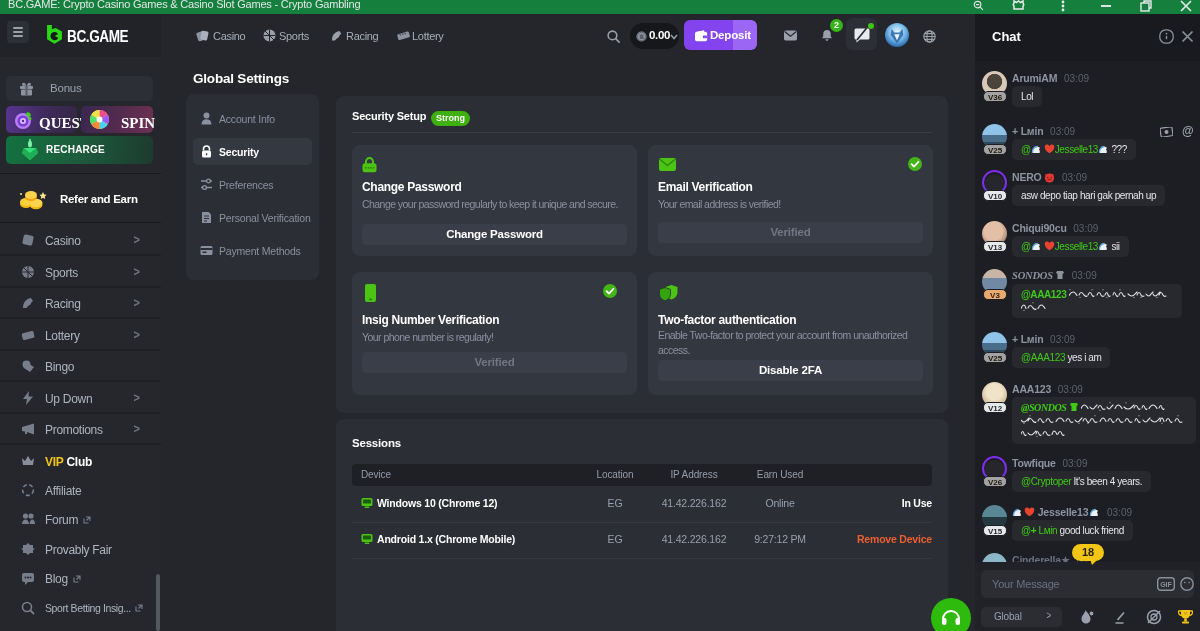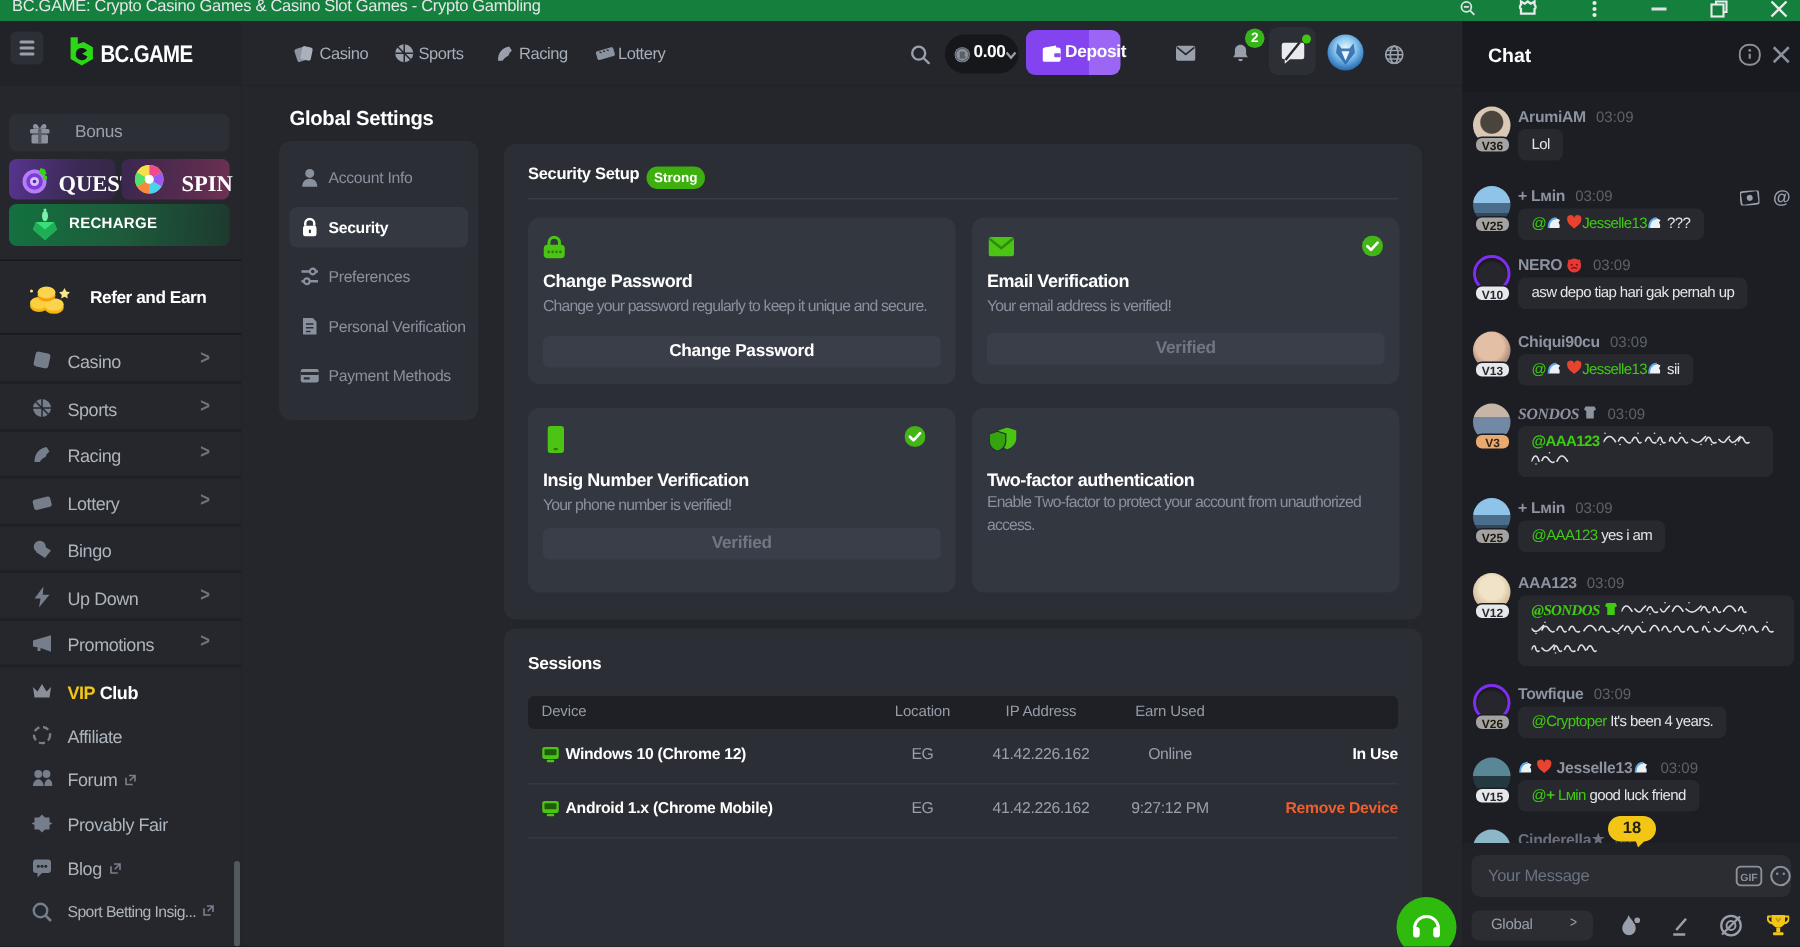--- a/index.html
+++ b/index.html
@@ -13,21 +13,21 @@
 
 #header { position:absolute; left:0; top:14px; width:1200px; height:43px; background:#24262b; }
 #header-left { position:absolute; left:0; top:0; width:161px; height:43px; background:#212329; }
 #hamb { position:absolute; left:7px; top:7px; width:22px; height:22px; background:#2c2f36; border-radius:4px; }
 #hamb .l { position:absolute; left:6px; width:10px; height:2px; background:#9aa0a9; border-radius:1px; }
 #logo-txt { position:absolute; left:67px; top:14px; font-size:16px; font-weight:bold; color:#fff; letter-spacing:-0.5px; transform:scaleX(0.85); transform-origin:0 50%; }
 .nav-item { position:absolute; top:16px; height:14px; font-size:11px; color:#a7aeb9; letter-spacing:-0.3px; white-space:nowrap; }
 .nav-ic { position:absolute; top:15px; }
 #balance { position:absolute; left:630px; top:9px; width:49px; height:26px; background:#16171b; border-radius:13px; }
 #balance .amt { position:absolute; left:19px; top:6px; font-size:11.5px; font-weight:bold; color:#fff; letter-spacing:-0.3px; }
-#deposit { position:absolute; left:684px; top:6px; width:63px; height:30px; border-radius:6px; background:linear-gradient(90deg,#8343ef 0 67%,#9c66f5 67% 100%); }
+#deposit { position:absolute; left:684px; top:6px; width:73px; height:30px; border-radius:6px; background:linear-gradient(90deg,#8343ef 0 67%,#9c66f5 67% 100%); }
 #deposit .txt { position:absolute; left:26px; top:9px; font-size:11.5px; font-weight:bold; color:#fff; letter-spacing:-0.2px; }
 #chatbtn { position:absolute; left:846px; top:4px; width:31px; height:32px; background:#2c2f36; border-radius:6px; }
 #avatar { position:absolute; left:885px; top:9px; width:24px; height:24px; border-radius:50%; background:radial-gradient(circle at 50% 38%, #e8f6ff 0%, #8ec9ef 35%, #3f86c8 65%, #173e6e 95%); }
 .badge2 { position:absolute; left:830px; top:5px; width:13px; height:13px; background:#36b519; border-radius:50%; color:#fff; font-size:9px; font-weight:bold; text-align:center; line-height:13px; }
 .gdot { position:absolute; left:868px; top:9px; width:6px; height:6px; background:#3ec70f; border-radius:50%; }
 
 
 #sidebar { position:absolute; left:0; top:57px; width:161px; height:574px; background:#25272c; }
 #bonusbox { position:absolute; left:6px; top:19px; width:147px; height:25px; background:#2c2f36; border-radius:5px; }
 #bonusbox span { position:absolute; left:44px; top:6px; color:#99a0ab; font-size:11.5px; letter-spacing:-0.2px; }
@@ -458,31 +458,32 @@
     <div class="card" style="left:16px;top:176px;height:123px">
       <svg style="position:absolute;left:13px;top:12px" width="11" height="18" viewBox="0 0 11 18">
             <rect x="0" y="0" width="11" height="18" rx="2" fill="#4cc414"></rect>
             <rect x="4" y="14.6" width="3" height="1.6" rx="0.8" fill="#2d7a0a"></rect>
           </svg>
       <svg class="chk" style="left:251px;top:12px" viewBox="0 0 14 14">
             <circle cx="7" cy="7" r="7" fill="#43b516"></circle>
             <path d="M3.6 7.2 L6 9.6 L10.4 4.8" fill="none" stroke="#fff" stroke-width="1.8" stroke-linecap="round" stroke-linejoin="round"></path>
           </svg>
       <div class="ttl" style="top:41px">Insig Number Verification</div>
-      <div class="dsc" style="top:58px">Your phone number is verified!</div>
+      <div class="dsc" style="top:58px">Your phone number is regularly!</div>
       <div class="btn dis" style="top:80px">Verified</div>
     </div>
 
     <div class="card" style="left:312px;top:176px;height:123px">
       <svg style="position:absolute;left:11px;top:13px" width="19" height="17" viewBox="0 0 19 17">
             <path d="M12.5 0 L18.5 2 V7 c0 4 -3 6.5 -6 7.5 c-3 -1 -6 -3.5 -6 -7.5 V2 Z" fill="#4cc414"></path>
             <path d="M6 2.5 L11.5 4.3 V9 c0 3.6 -2.7 5.9 -5.5 6.8 C3.2 14.9 0.5 12.6 0.5 9 V4.3 Z" fill="#35a30d" stroke="#2b2e35" stroke-width="0.8"></path>
           </svg>
       <div class="ttl" style="top:41px">Two-factor authentication</div>
       <div class="dsc" style="top:56px">Enable Two-factor to protect your account from unauthorized<br>access.</div>
+      <div class="btn" style="top:88px">Disable 2FA</div>
     </div>
   </div>
   <div id="sesspanel">
     <div id="sess-ttl">Sessions</div>
     <div id="tblhead">
       <span style="position:absolute;left:9px;top:5px">Device</span>
       <span class="tc" style="left:233px;width:60px;top:5px">Location</span>
       <span class="tc" style="left:307px;width:70px;top:5px">IP Address</span>
       <span class="tc" style="left:383px;width:90px;top:5px">Earn Used</span>
     </div>

